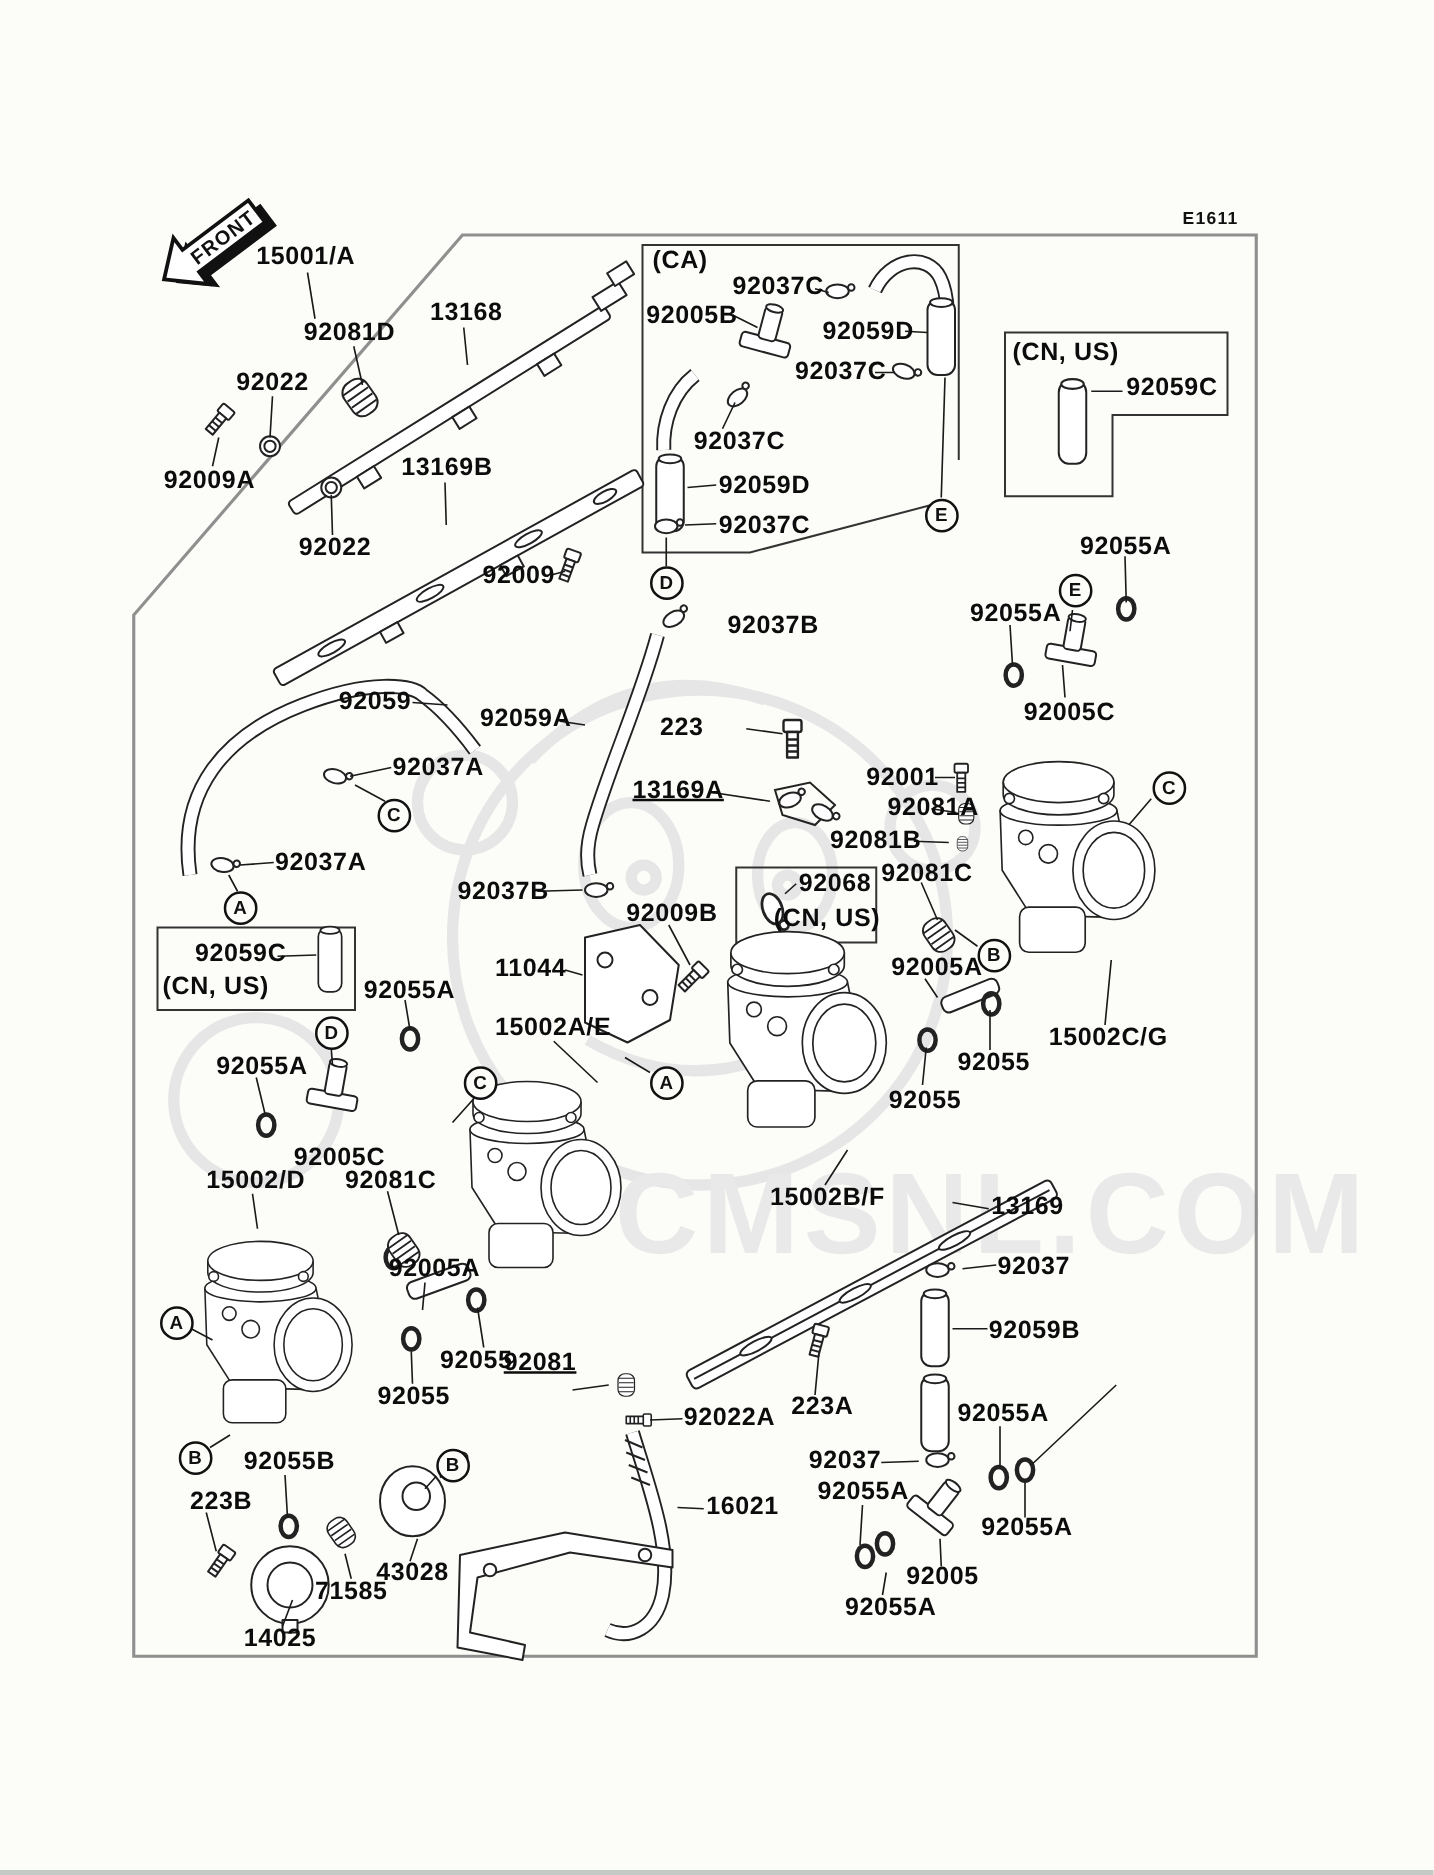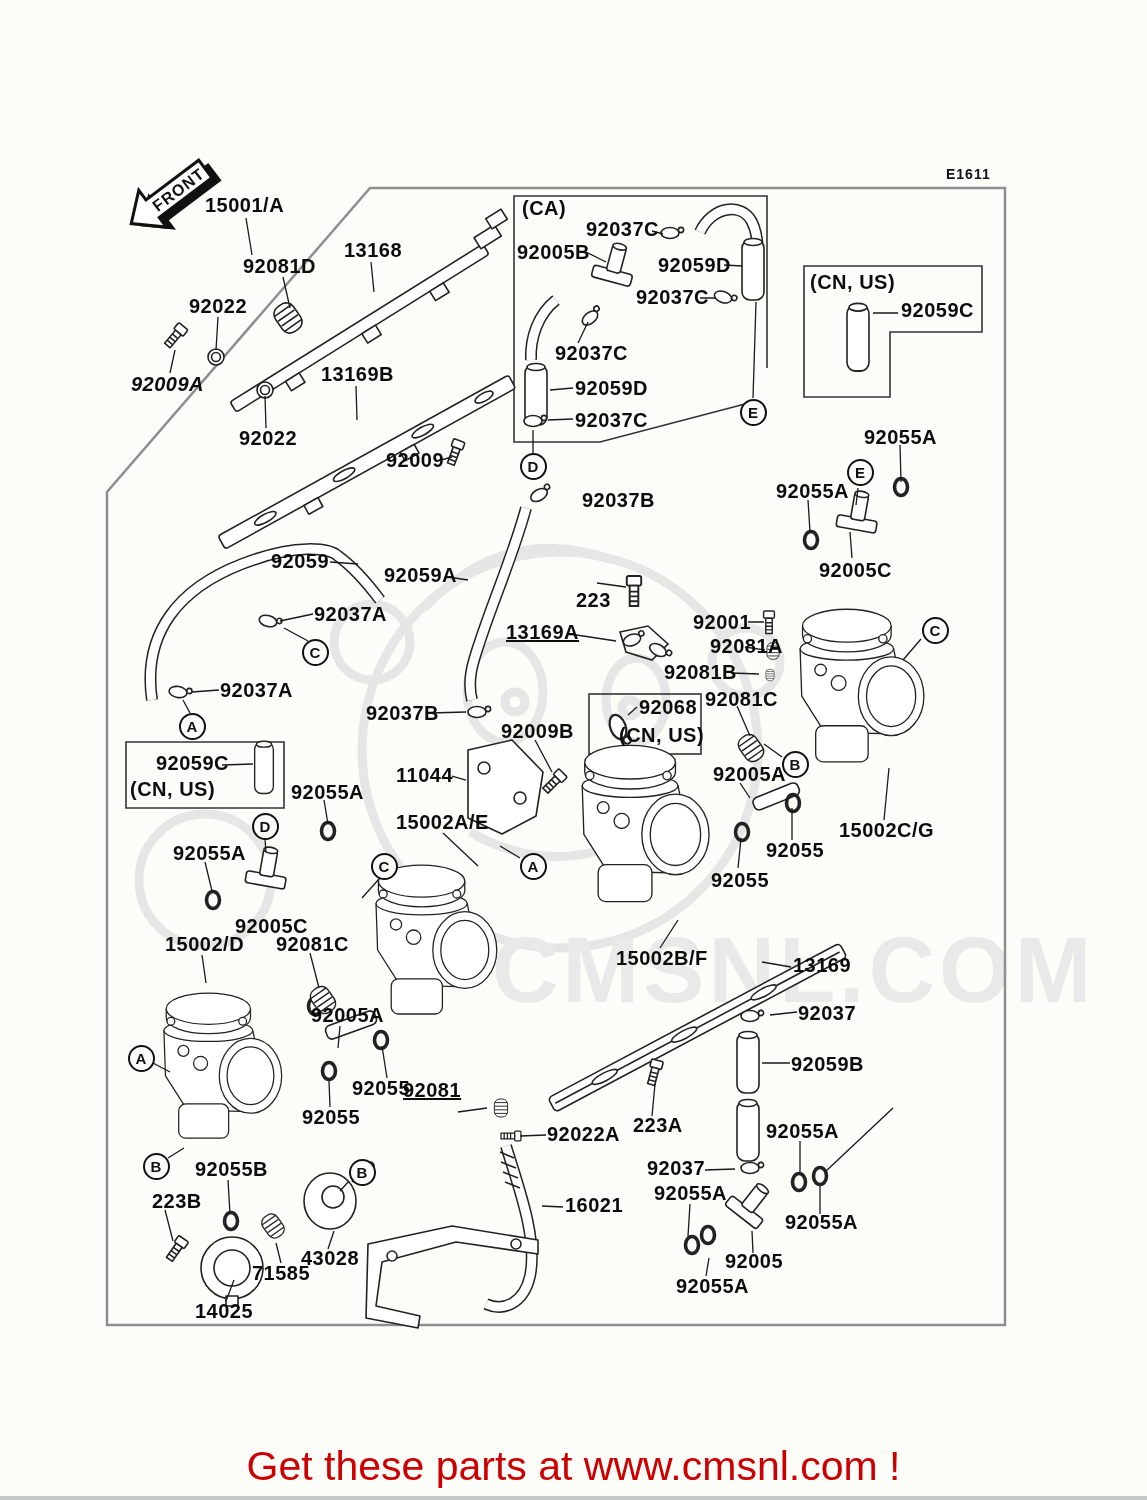--- a/index.html
+++ b/index.html
@@ -280,41 +280,41 @@
         M706,1276 L709,1258 M168,1158 L184,1148 M228,1180 L230,1214 M165,1210 L173,1241
         M349,1181 L340,1191 M328,1249 L334,1231 M281,1263 L276,1243 M226,1301 L234,1280
         M563,1207 L542,1206 M153,1063 L170,1072 M825,1172 L893,1108"></path>
     </svg>
 
     <div id="labels-layer">
         <div class="plabel" style="left: 205px; top: 195px;">15001/A</div>
         <div class="plabel" style="left: 344px; top: 240px;">13168</div>
         <div class="plabel" style="left: 243px; top: 256px;">92081D</div>
         <div class="plabel" style="left: 189px; top: 296px;">92022</div>
-        <div class="plabel" style="left: 131px; top: 374px; font-style: italic;">92009A</div>
+        <div class="plabel" style="left: 131px; top: 374px;">92009A</div>
         <div class="plabel" style="left: 321px; top: 364px;">13169B</div>
         <div class="plabel" style="left: 239px; top: 428px;">92022</div>
         <div class="plabel" style="left: 386px; top: 450px;">92009</div>
         <div class="plabel" style="left: 522px; top: 198px;">(CA)</div>
         <div class="plabel" style="left: 586px; top: 219px;">92037C</div>
         <div class="plabel" style="left: 517px; top: 242px;">92005B</div>
         <div class="plabel" style="left: 658px; top: 255px;">92059D</div>
         <div class="plabel" style="left: 636px; top: 287px;">92037C</div>
         <div class="plabel" style="left: 555px; top: 343px;">92037C</div>
         <div class="plabel" style="left: 575px; top: 378px;">92059D</div>
         <div class="plabel" style="left: 575px; top: 410px;">92037C</div>
         <div class="plabel" style="left: 810px; top: 272px;">(CN, US)</div>
         <div class="plabel" style="left: 901px; top: 300px;">92059C</div>
         <div class="plabel" style="left: 864px; top: 427px;">92055A</div>
         <div class="plabel" style="left: 776px; top: 481px;">92055A</div>
         <div class="plabel" style="left: 819px; top: 560px;">92005C</div>
         <div class="plabel" style="left: 582px; top: 490px;">92037B</div>
         <div class="plabel" style="left: 271px; top: 551px;">92059</div>
         <div class="plabel" style="left: 384px; top: 565px;">92059A</div>
-        <div class="plabel" style="left: 576px; top: 572px; margin-top: 18px;">223</div>
+        <div class="plabel" style="left: 528px; top: 572px;">223</div>
         <div class="plabel" style="left: 314px; top: 604px;">92037A</div>
         <div class="plabel" style="left: 506px; top: 622px; text-decoration: underline;">13169A</div>
         <div class="plabel" style="left: 693px; top: 612px;">92001</div>
         <div class="plabel" style="left: 678px; top: 636px; margin-left: 32px;">92081A</div>
         <div class="plabel" style="left: 664px; top: 662px;">92081B</div>
         <div class="plabel" style="left: 220px; top: 680px;">92037A</div>
         <div class="plabel" style="left: 705px; top: 689px;">92081C</div>
         <div class="plabel" style="left: 639px; top: 697px;">92068</div>
         <div class="plabel" style="left: 619px; top: 725px;">(CN, US)</div>
         <div class="plabel" style="left: 366px; top: 703px;">92037B</div>
@@ -366,15 +366,14 @@
         <div class="callout" style="left: 921.5px; top: 616.5px;">C</div>
         <div class="callout" style="left: 519.5px; top: 852.5px;">A</div>
         <div class="callout" style="left: 370.5px; top: 852.5px;">C</div>
         <div class="callout" style="left: 127.5px; top: 1044.5px;">A</div>
         <div class="callout" style="left: 142.5px; top: 1152.5px;">B</div>
         <div class="callout" style="left: 348.5px; top: 1158.5px;">B</div>
       </div>
     <div class="ref-code">E1611</div>
   </div>
 
-  <div class="footer"><span>Get these parts at www.cmsnl.com !</span></div>
   <div class="bottom-strip"></div>
 </div>
 
 </body></html>

